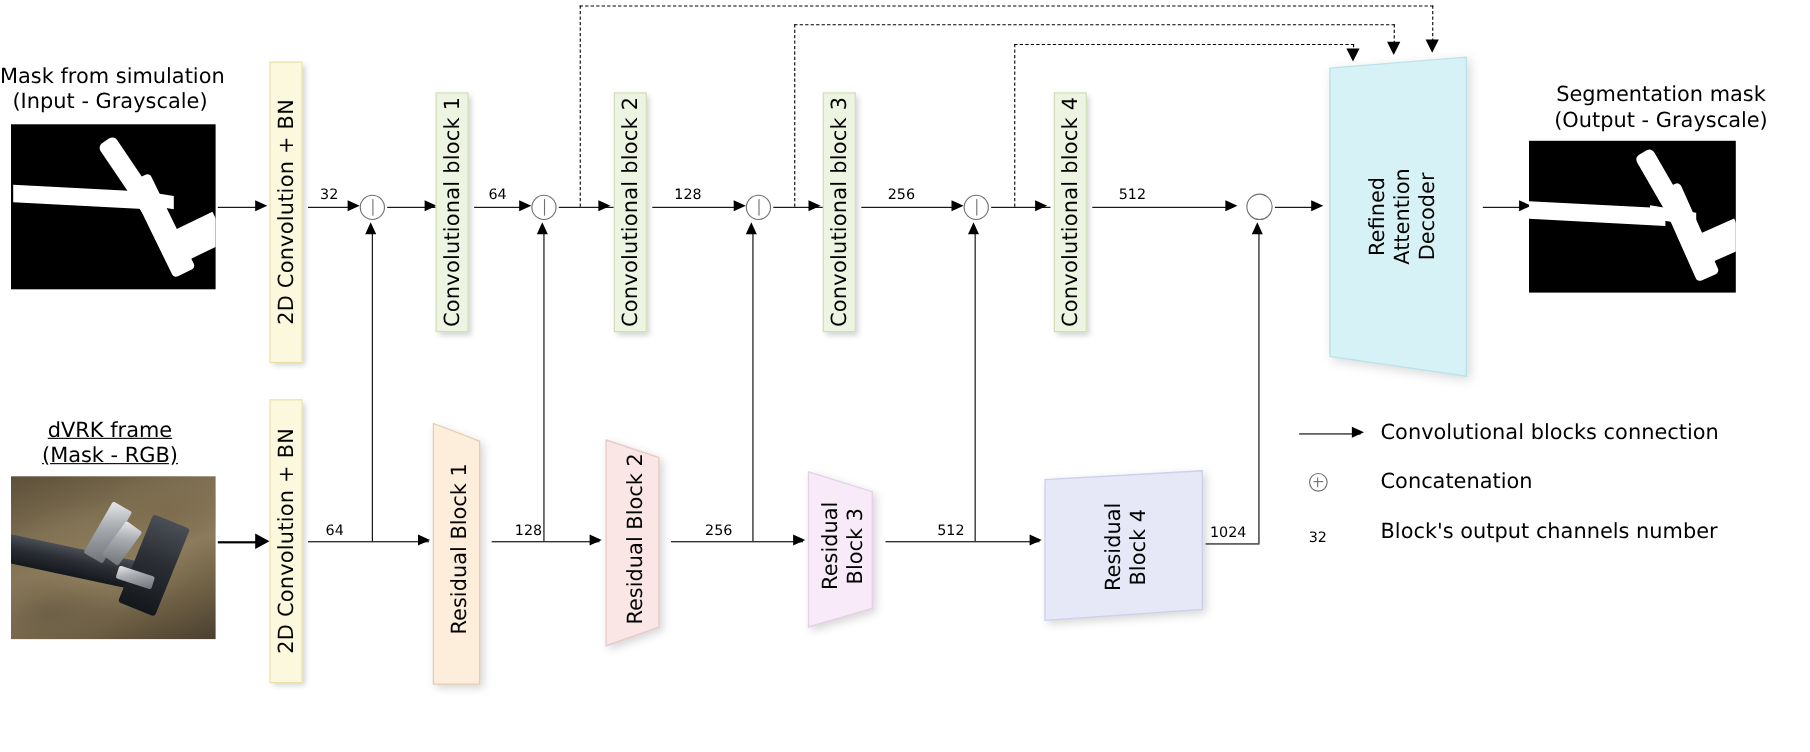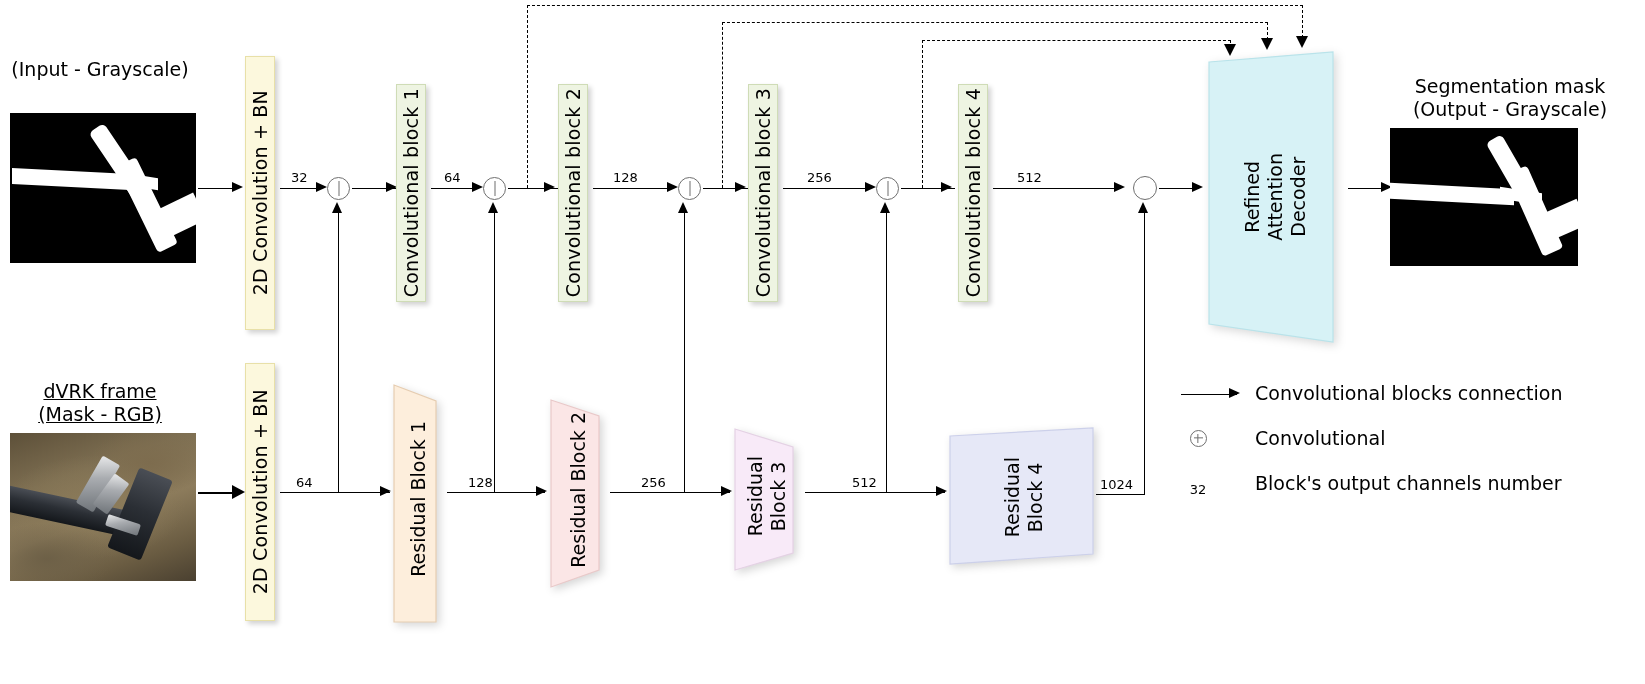--- a/index.html
+++ b/index.html
@@ -206,20 +206,21 @@
   }
   .plus-node::before { left: 50%; top: 3px; bottom: 3px; width: 1.3px; transform: translateX(-50%); }
   .plus-node::after  { top: 50%; left: 3px; right: 3px; height: 1.3px; transform: translateY(-50%); }
 </style>
 </head>
 <body>
 
 <div id="stage">
 
   <div class="abs caption" style="left:0px; top:58px; width:200px;">
+    <div>Mask from simulation</div>
     <div>(Input - Grayscale)</div>
   </div>
   <div class="img-panel mask-img" style="left:10px; top:113px; width:186px; height:150px;">
     <div class="mask-shape" style="left:2px; top:58px; width:118px; height:16px; transform:skewY(3deg);"></div>
     <div class="mask-shape" style="left:108px; top:62px; width:40px; height:12px; transform:skewY(9deg);"></div>
     <div class="mask-shape" style="left:100px; top:8px; width:18px; height:82px; transform:rotate(-34deg); border-radius:5px;"></div>
     <div class="mask-shape" style="left:126px; top:44px; width:22px; height:96px; transform:rotate(-26deg); border-radius:4px;"></div>
     <div class="mask-shape" style="left:146px; top:88px; width:46px; height:30px; transform:rotate(-26deg);"></div>
   </div>
 
@@ -421,21 +422,21 @@
     <div class="arrow-r" style="left:48px; top:3px; position:absolute;"></div>
   </div>
   <div class="legend-row" style="left:1255px; top:382px;">
     <span class="legend-text">Convolutional blocks connection</span>
   </div>
 
   <div class="legend-sym" style="left:1186px; top:428px; width:24px; height:20px;">
     <div class="plus-node"></div>
   </div>
   <div class="legend-row" style="left:1255px; top:427px;">
-    <span class="legend-text">Convolutional</span>
+    <span class="legend-text">Concatenation</span>
   </div>
 
   <div class="legend-sym" style="left:1186px; top:480px; width:24px; height:18px;">
     <span class="chan" style="position:relative; left:0; top:0;">32</span>
   </div>
   <div class="legend-row" style="left:1255px; top:472px;">
     <span class="legend-text">Block's output channels number</span>
   </div>
 
 </div>

